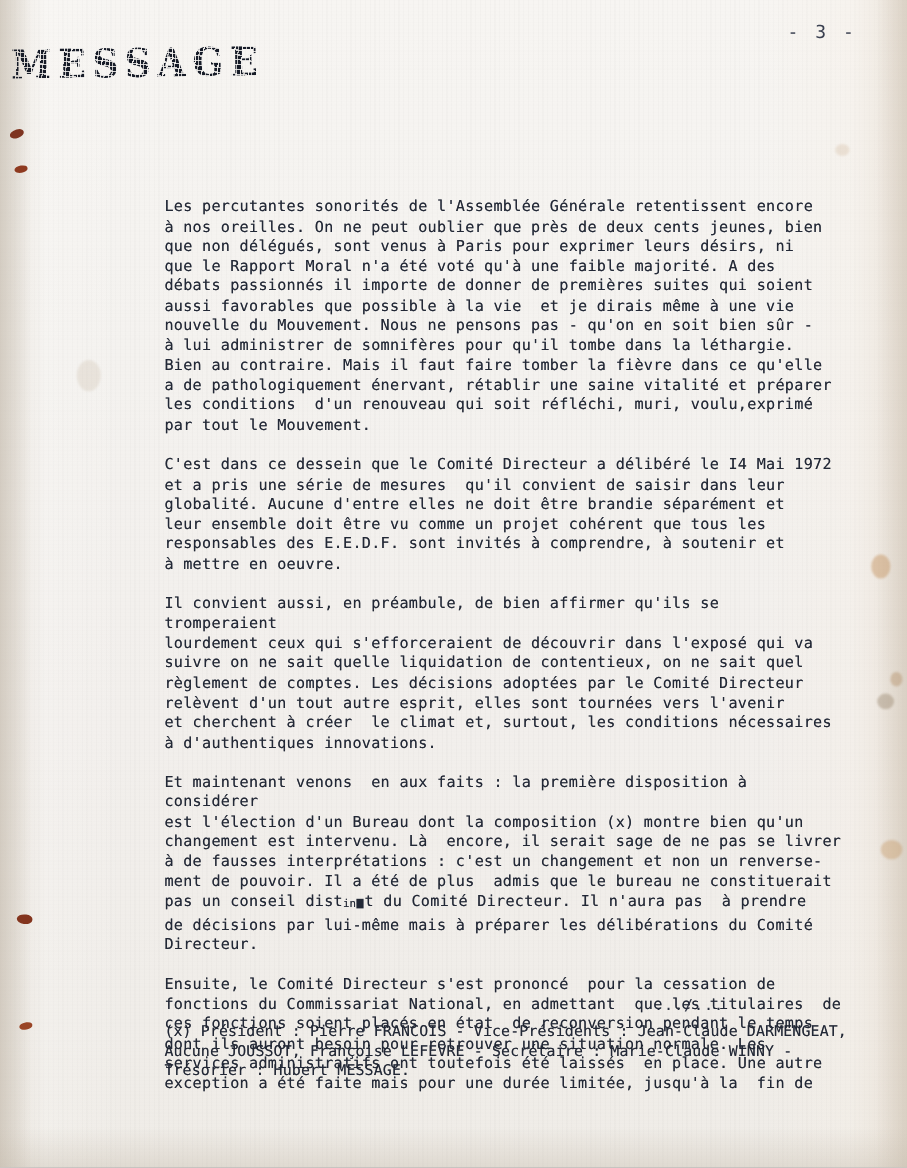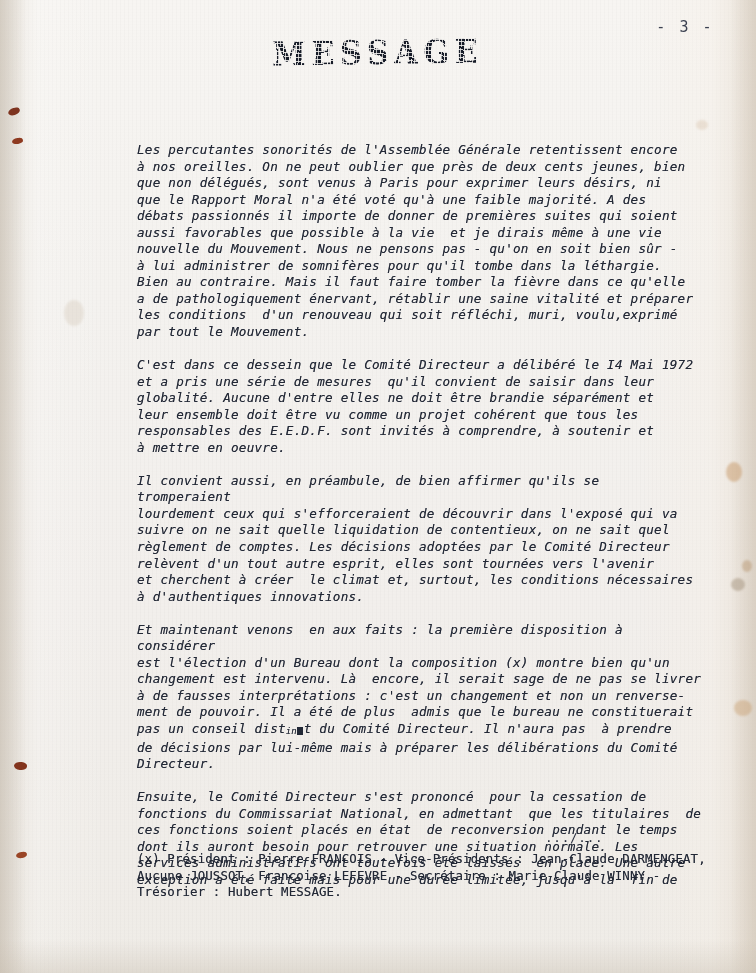--- a/index.html
+++ b/index.html
@@ -63,21 +63,21 @@
     color: #3a4050;
     white-space: pre;
   }
 
   
   .title-wrap {
     position: absolute;
     top: 36px;
     left: 0;
     width: 100%;
-    text-align: center;
+    text-align: left;
   }
   .title {
     display: inline-block;
     font-family: "DejaVu Serif", "Liberation Serif", serif;
     font-weight: 700;
     font-size: 33px;
     line-height: 1;
     letter-spacing: 6px;
     color: #171c28;
     transform: scaleX(0.92) rotate(-0.7deg);
@@ -101,28 +101,27 @@
         rgba(0,0,0,0.05) 6px, rgba(0,0,0,0.05) 7px),
       repeating-linear-gradient(6deg,
         #000 0px, #000 3px,
         rgba(0,0,0,0.15) 3px, rgba(0,0,0,0.15) 4px);
     mask-composite: intersect;
   }
 
   
   .body-text {
     position: absolute;
-    top: 142px;
+    top: 164px;
     left: 137px;
     width: 568px;
     font-size: 12.6px;
     line-height: 16.55px;
     letter-spacing: 0.02em;
     color: #222836;
-    font-style: italic;
   }
 
   .para {
     margin: 0 0 16.5px 0;
     white-space: pre-wrap;
     text-shadow: 0 0 0.45px rgba(20,26,40,0.55);
   }
   .para:last-child { margin-bottom: 4px; }
 
   

